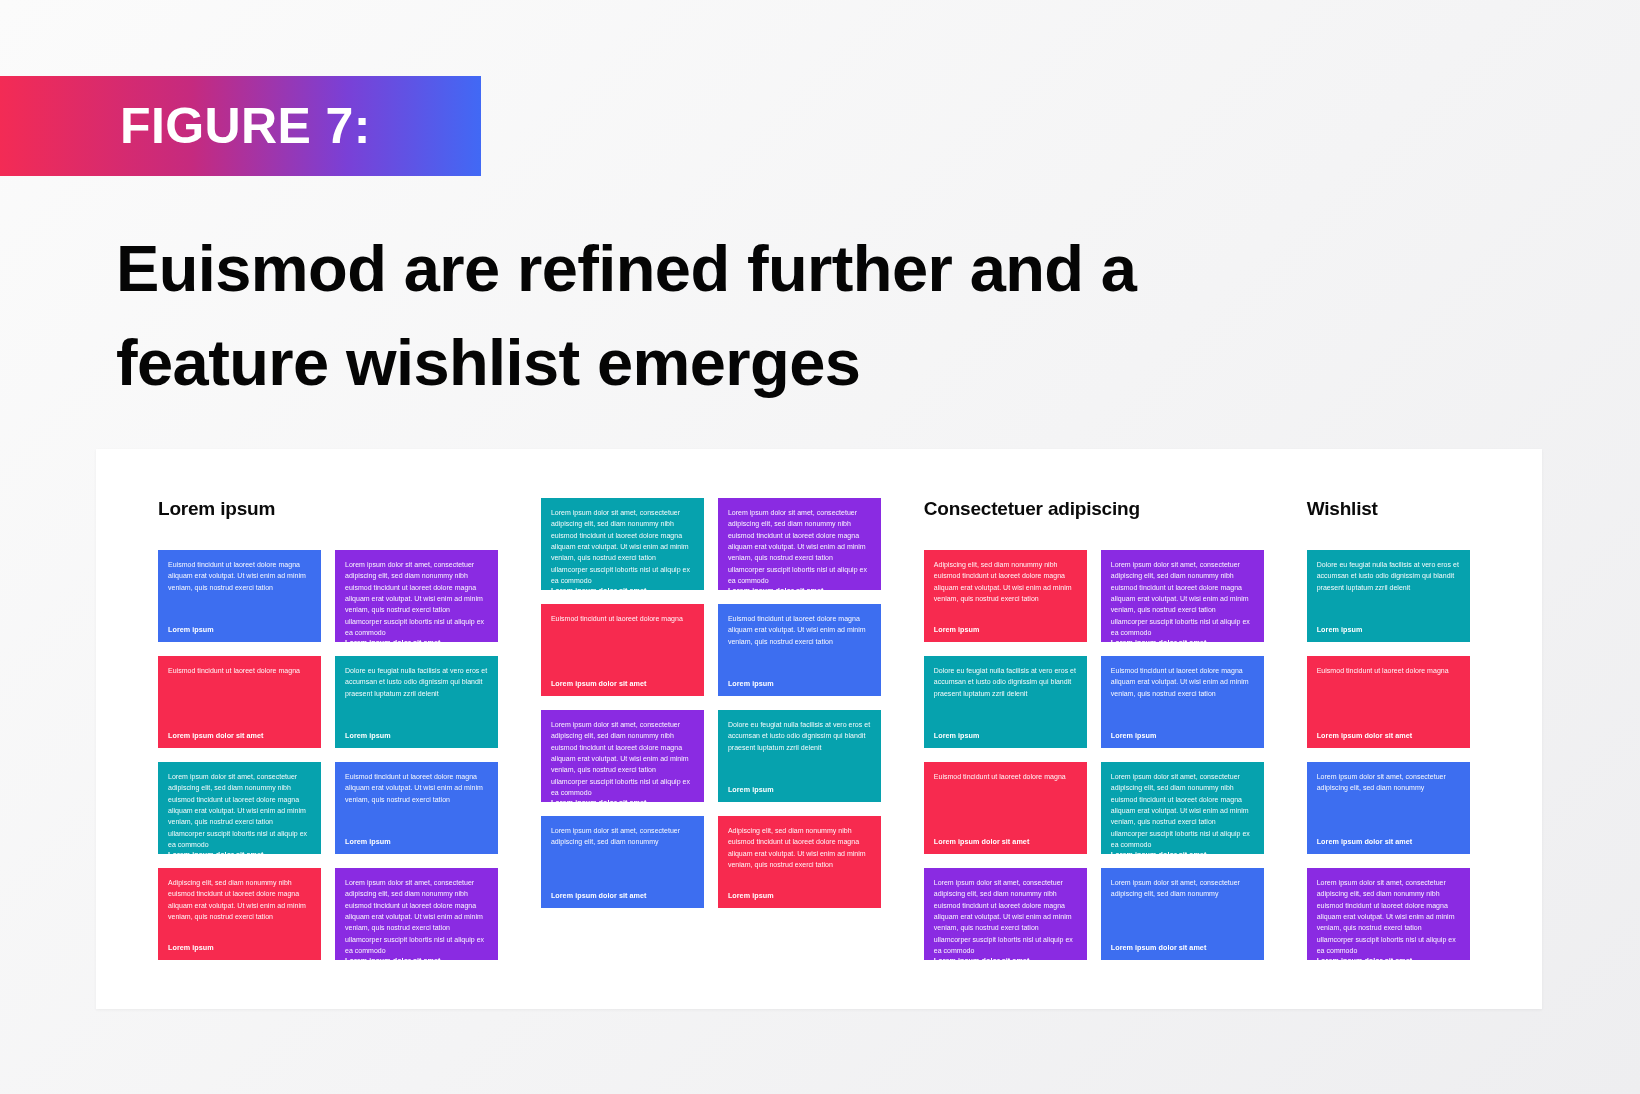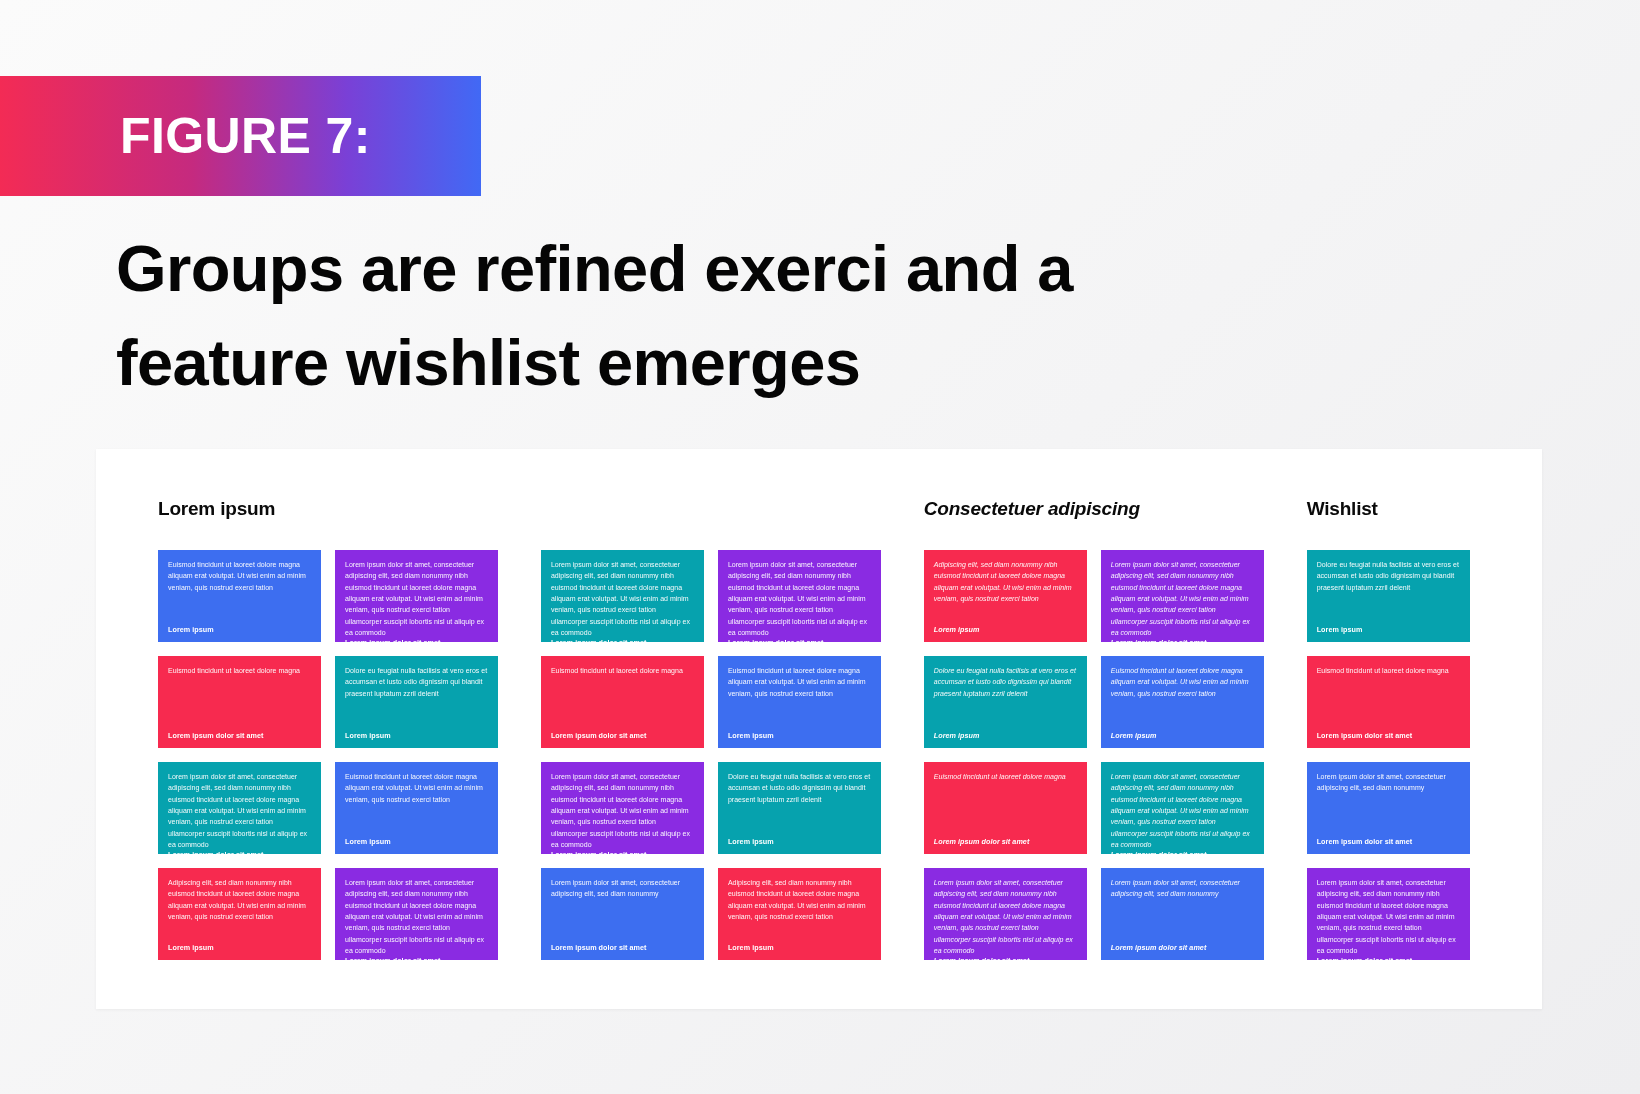--- a/index.html
+++ b/index.html
@@ -15,21 +15,21 @@
     background: linear-gradient(135deg, #fbfbfb 0%, #f4f4f5 55%, #eeeef0 100%);
     position: relative;
   }
 
   
   .figure-badge {
     position: absolute;
     left: 0;
     top: 76px;
     width: 481px;
-    height: 120px;
+    height: 100px;
     background: linear-gradient(90deg, #f32b55 0%, #c52a7f 40%, #7a40d6 72%, #4169f5 100%);
     display: flex;
     align-items: center;
   }
   .figure-badge-label {
     color: #ffffff;
     font-size: 50px;
     font-weight: bold;
     letter-spacing: 0.4px;
     margin-left: 120px;
@@ -60,30 +60,29 @@
     box-shadow: 0 1px 3px rgba(0,0,0,0.05);
   }
 
   .board {
     position: absolute;
     left: 62px;
     top: 49px;
     right: 40px;
     display: flex;
     gap: 0px;
-    align-items: flex-end;
   }
 
   .column {
     display: flex;
     flex-direction: column;
   }
   .col-1 { width: 392px; }
   .col-2 { width: 392px; }
-  .col-3 { width: 392px; font-style: italic; }
+  .col-3 { width: 392px; }
   .col-4 { width: 200px; }
 
   .column-title {
     font-size: 19px;
     font-weight: bold;
     color: #0a0a0a;
     letter-spacing: -0.2px;
     margin-bottom: 30px;
     white-space: nowrap;
   }
@@ -125,21 +124,21 @@
   .c-teal   { background: #06a2ae; }
   .c-red    { background: #f72a4f; }
 </style>
 </head>
 <body>
 
 <div class="figure-badge">
   <span class="figure-badge-label">FIGURE 7:</span>
 </div>
 
-<h1 class="headline">Groups are refined exerci and a feature wishlist emerges</h1>
+<h1 class="headline">Euismod are refined further and a feature wishlist emerges</h1>
 
 <div class="panel">
   <div class="board" id="board">
       <div class="column col-1">
         <div class="column-title">Lorem ipsum</div>
         <div class="cards-grid">
           <div class="card c-blue">
             <div class="card-body">Euismod tincidunt ut laoreet dolore magna aliquam erat volutpat. Ut wisi enim ad minim veniam, quis nostrud exerci tation</div>
             <div class="card-label">Lorem ipsum</div>
           </div>

